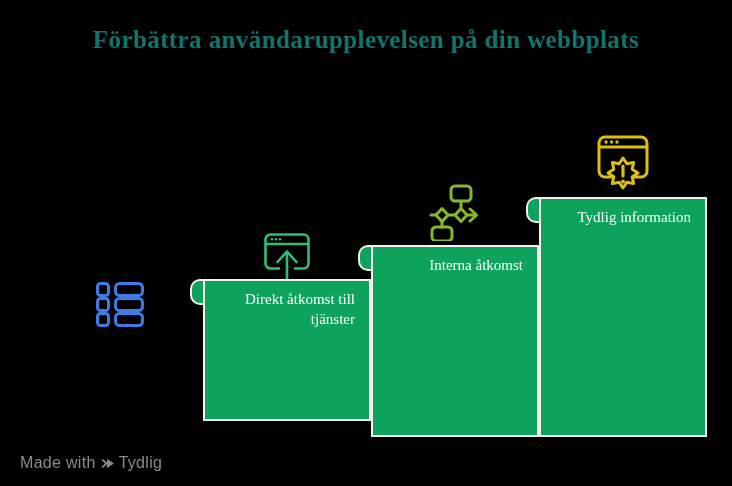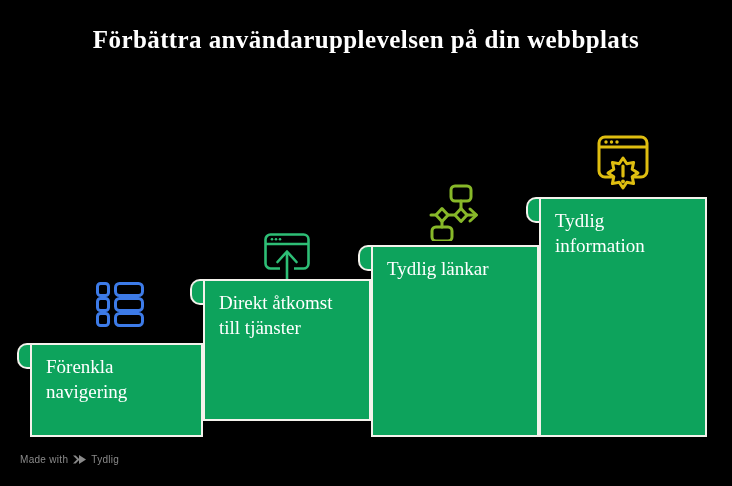--- a/index.html
+++ b/index.html
@@ -4,65 +4,62 @@
 <style>
   html,body { margin:0; padding:0; background:#000; }
   #canvas {
     position:relative; width:732px; height:486px;
     background:#000000; overflow:hidden;
     font-family:"Liberation Serif", serif;
   }
   .title {
     position:absolute; top:26px; left:0; width:732px;
     text-align:center; font-weight:bold; font-size:25px;
-    letter-spacing:0.4px; color:#ffffff;
+    letter-spacing:0.4px; color:#0f766e;
   }
   .step {
     position:absolute; box-sizing:border-box;
     background:#0DA35C; border:2px solid #F4F2EC;
-    color:#FFFFFF; text-align:left;
-    font-size:19px; line-height:1.32;
+    color:#FFFFFF; text-align:right;
+    font-size:15px; line-height:1.32;
     padding:9px 14px 0;
   }
   
   .step::before {
     content:""; position:absolute; left:-15px; top:-2px;
     width:11px; height:22px; background:#0DA35C;
     border:2px solid #F4F2EC; border-right:none;
     border-radius:10px 0 0 10px;
   }
   .icon { position:absolute; }
   .watermark {
     position:absolute; left:20px; top:454px;
     display:flex; align-items:center; gap:5px;
     font-family:"Liberation Sans", sans-serif;
-    font-size:10px; color:#8A8A8A; letter-spacing:0.3px;
+    font-size:16px; color:#8A8A8A; letter-spacing:0.3px;
   }
   .step-label { display:inline-block; }
 </style>
 </head>
 <body>
 
 <div id="canvas">
 
   <div class="title">Förbättra användarupplevelsen på din webbplats</div>
 
   <svg class="icon" style="left:96px; top:282px;" width="48" height="45" viewBox="0 0 48 45">
     <g fill="none" stroke="#3D7BE8" stroke-width="3">
       <rect x="1.5" y="1.5" width="11" height="12" rx="3"></rect>
       <rect x="19.5" y="1.5" width="27" height="12" rx="4"></rect>
       <rect x="1.5" y="16.5" width="11" height="12" rx="3"></rect>
       <rect x="19.5" y="16.5" width="27" height="12" rx="4"></rect>
       <rect x="1.5" y="31.5" width="11" height="12" rx="3"></rect>
       <rect x="19.5" y="31.5" width="27" height="12" rx="4"></rect>
     </g>
   </svg>
-  <div class="step" style="left:30px; top:343px; width:173px; height:94px;">
-    <span class="step-label">Förenkla navigering</span>
-  </div>
 
   <svg class="icon" style="left:264px; top:233px;" width="46" height="52" viewBox="0 0 46 52">
     <g fill="none" stroke="#2EBE76" stroke-width="2.6">
       <rect x="1.5" y="1.5" width="43" height="34" rx="5"></rect>
       <line x1="1.5" y1="11" x2="44.5" y2="11"></line>
     </g>
     <g fill="#2EBE76" stroke="none">
       <circle cx="8" cy="6.3" r="1.3"></circle>
       <circle cx="12" cy="6.3" r="1.3"></circle>
       <circle cx="16" cy="6.3" r="1.3"></circle>
@@ -83,21 +80,21 @@
       <line x1="13" y1="38" x2="13" y2="44"></line>
       <line x1="2" y1="32" x2="47" y2="32"></line>
       <path d="M41 26 L47.5 32 L41 38"></path>
       <rect x="22" y="3" width="20" height="15" rx="4"></rect>
       <rect x="3" y="44" width="20" height="14" rx="4"></rect>
       <path d="M13 25.5 L19 32 L13 38.5 L7 32 Z" fill="#000000"></path>
       <path d="M32 25.5 L38 32 L32 38.5 L26 32 Z" fill="#000000"></path>
     </g>
   </svg>
   <div class="step" style="left:371px; top:245px; width:168px; height:192px;">
-    <span class="step-label">Tydlig länkar</span>
+    <span class="step-label">Interna åtkomst</span>
   </div>
 
   <svg class="icon" style="left:597px; top:135px;" width="52" height="57" viewBox="0 0 52 57">
     <g fill="none" stroke="#DFBE10" stroke-width="3">
       <rect x="2" y="2" width="48" height="40" rx="6"></rect>
       <line x1="2" y1="12" x2="50" y2="12"></line>
     </g>
     <g fill="#DFBE10" stroke="none">
       <circle cx="9" cy="7" r="1.7"></circle>
       <circle cx="14.5" cy="7" r="1.7"></circle>

